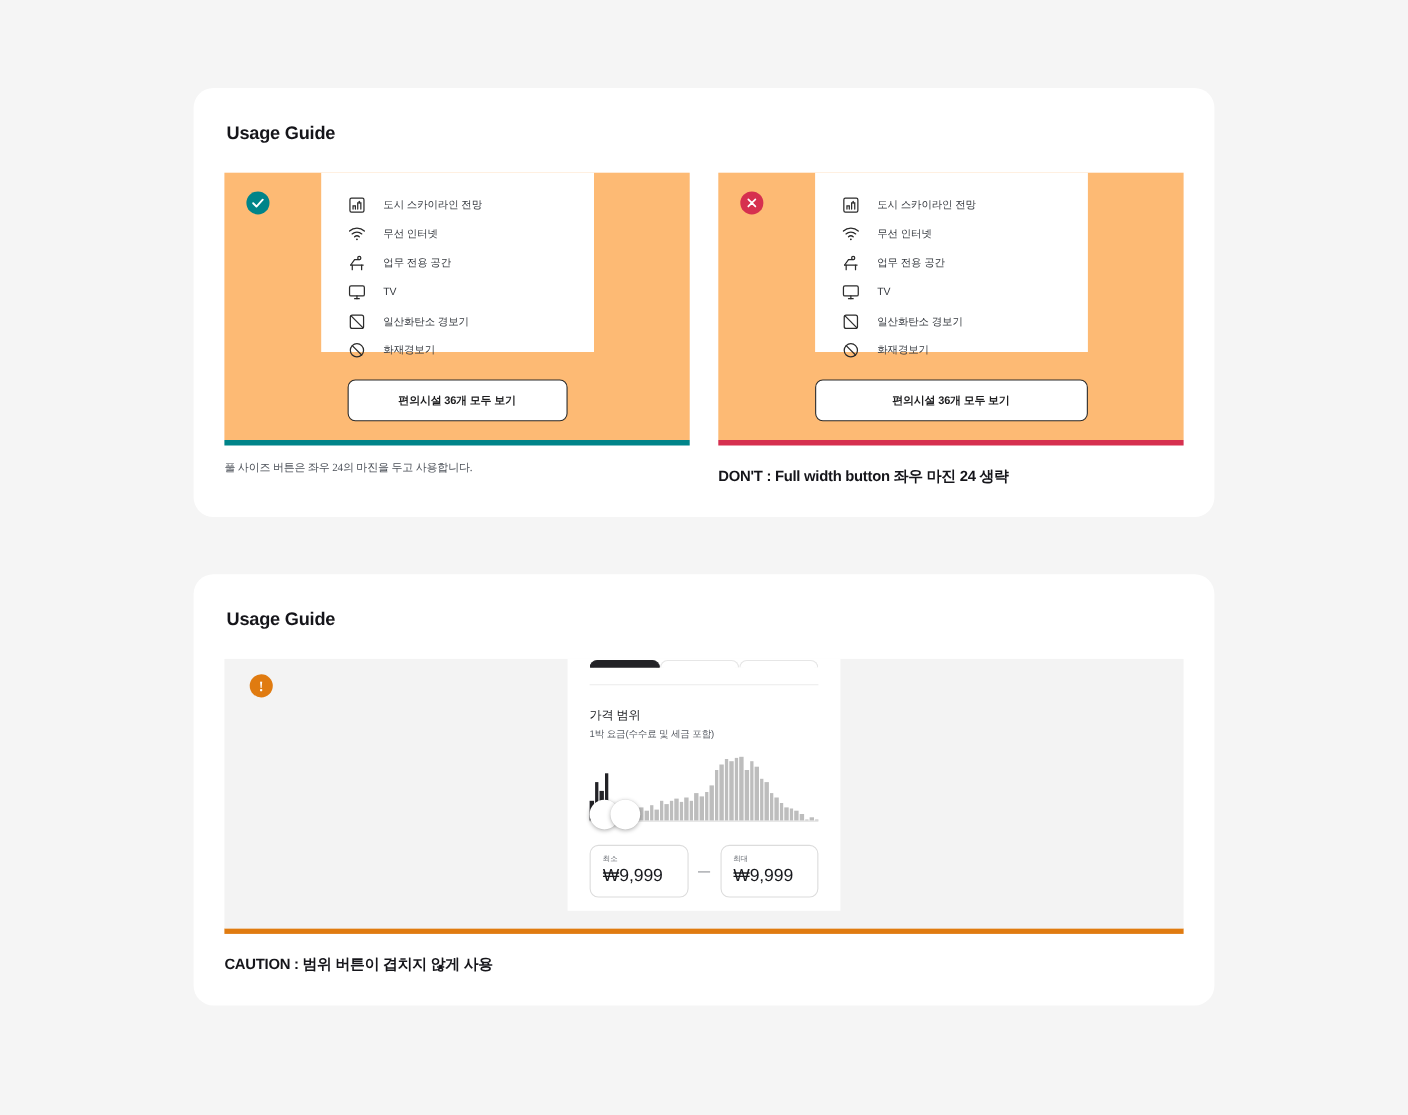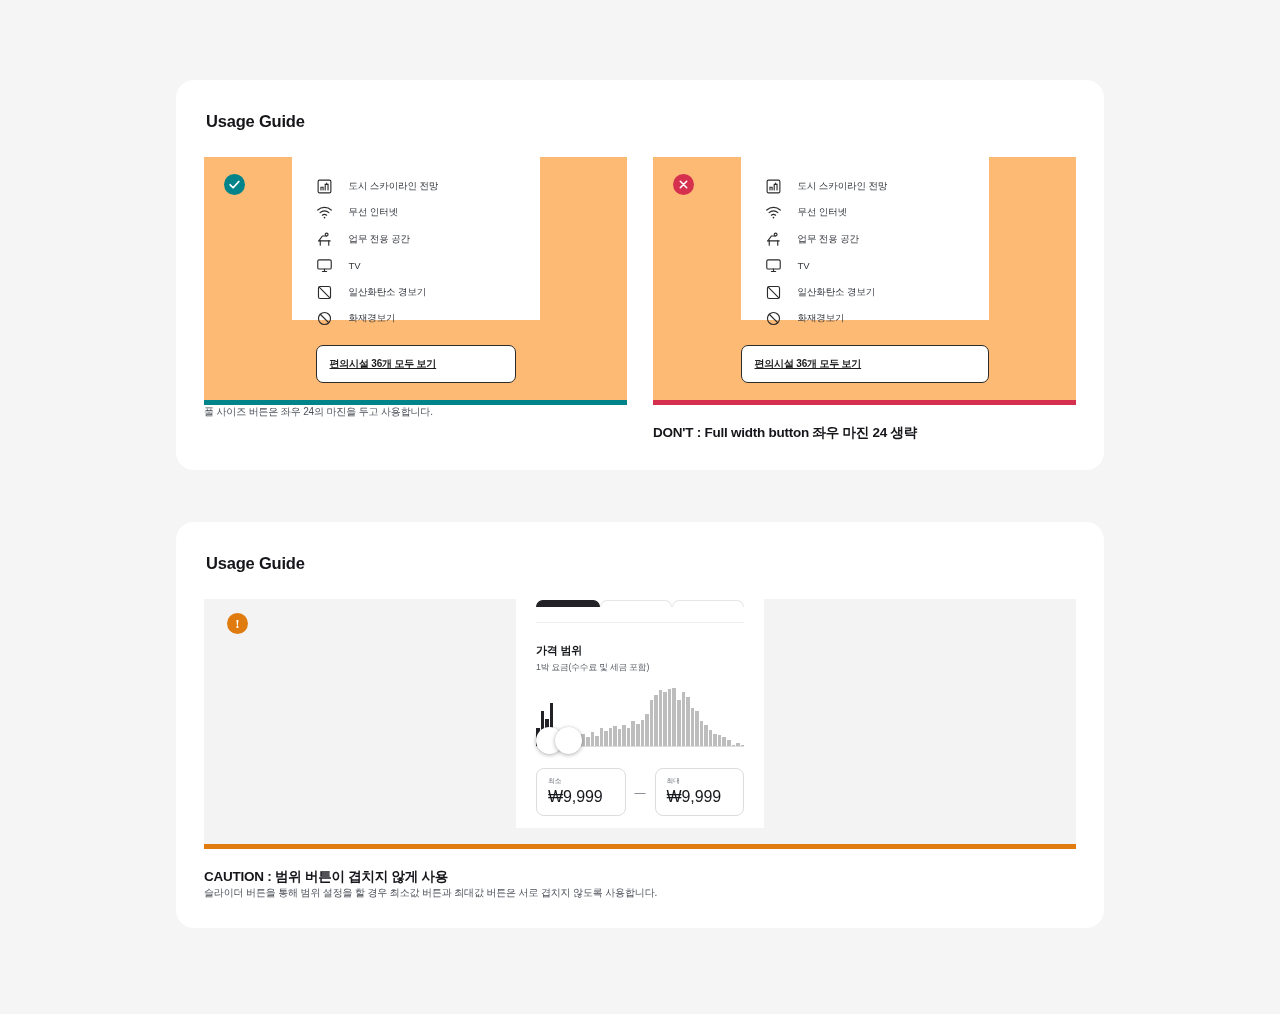--- a/index.html
+++ b/index.html
@@ -97,44 +97,45 @@
   }
 
   .fullbtn-wrap { padding: 13px 24px 0 24px; }
   .fullbtn-wrap.nomargin { padding: 13px 0 0 0; }
   .fullbtn {
     display: block;
     width: 100%;
     border: 1px solid #2b2b2b;
     border-radius: 7px;
     background: #ffffff;
-    padding: 11px 13px;
+    padding: 11px 33px;
     font-family: inherit;
     font-size: 10px;
     font-weight: bold;
     color: #1d1d1f;
     letter-spacing: -0.2px;
-    text-align: left;
+    text-align: center;
     cursor: pointer;
-    text-decoration: underline;
   }
 
   .accent-bar { height: 5px; width: 100%; }
 
   .caption-title {
     margin-top: 19px;
     font-size: 13.5px;
     font-weight: bold;
     color: #15151a;
     letter-spacing: -0.25px;
   }
   .caption-desc {
+    margin-top: 13px;
     font-size: 10px;
     color: #4a4f57;
     letter-spacing: -0.15px;
+    font-family: Liberation Serif, serif;
   }
 
   
   .stage-tall {
     position: relative;
     background: #f3f3f3;
     height: 245px;
     display: flex;
     justify-content: center;
     overflow: hidden;
@@ -166,21 +167,21 @@
   }
   .cutoff-seg.filled { background: #222226; border-color: #222226; flex: 0 0 64px; }
   .cutoff-seg.empty  { flex: 0 0 72px; }
   .cutoff-seg.empty2 { flex: 1 1 auto; }
 
   .divider { height: 1px; background: #ededed; margin-top: 15px; }
 
   .sec-title {
     margin-top: 20px;
     font-size: 11px;
-    font-weight: bold;
+    font-weight: normal;
     color: #16181c;
     letter-spacing: -0.2px;
   }
   .sec-sub {
     margin-top: 4px;
     font-size: 8.7px;
     color: #545860;
     letter-spacing: -0.15px;
   }
 
@@ -520,16 +521,15 @@
             <span class="rlabel">최대</span>
             <span class="rvalue">₩9,999</span>
           </div>
         </div>
 
       </div>
     </div>
 
     <div class="accent-bar" style="background:#e07b10;"></div>
     <div class="caption-title">CAUTION : 범위 버튼이 겹치지 않게 사용</div>
-    <div class="caption-desc">슬라이더 버튼을 통해 범위 설정을 할 경우 최소값 버튼과 최대값 버튼은 서로 겹치지 않도록 사용합니다.</div>
   </section>
 
 </div>
 
 </body></html>

